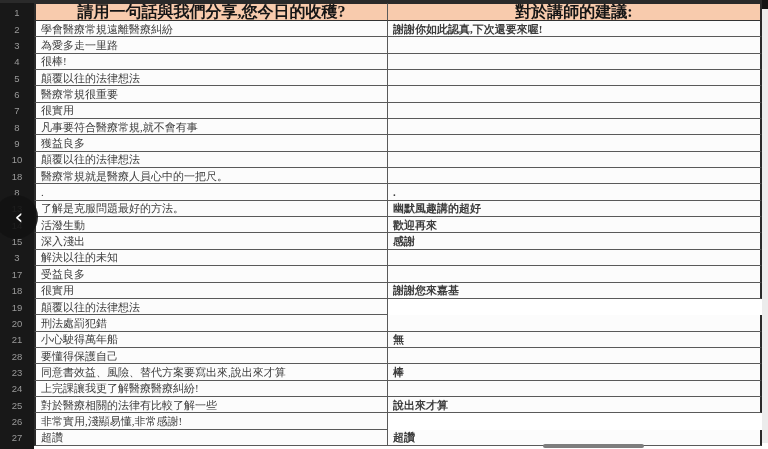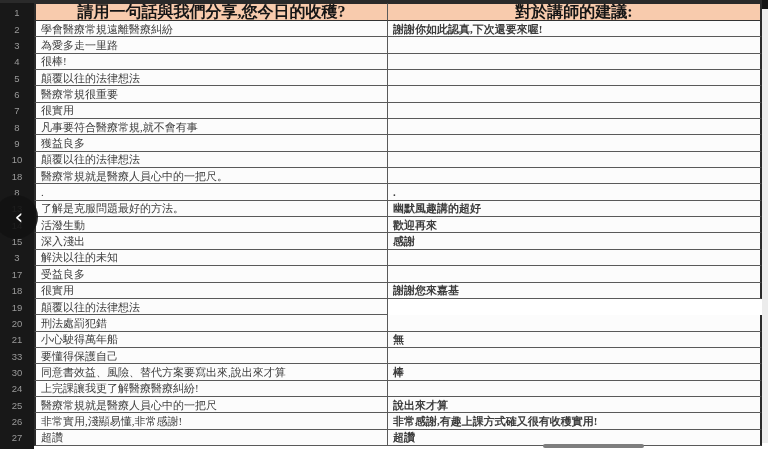--- a/index.html
+++ b/index.html
@@ -180,47 +180,46 @@
       <div class="cell last"></div>
     </div>
 
     <div class="row">
       <div class="num">21</div>
       <div class="cell first">小心駛得萬年船</div>
       <div class="cell last">無</div>
     </div>
 
     <div class="row">
-      <div class="num">33</div>
+      <div class="num">28</div>
       <div class="cell first">要懂得保護自己</div>
       <div class="cell last"></div>
     </div>
 
     <div class="row">
-      <div class="num">30</div>
+      <div class="num">23</div>
       <div class="cell first">同意書效益、風險、替代方案要寫出來,說出來才算</div>
       <div class="cell last">棒</div>
     </div>
 
     <div class="row">
       <div class="num">24</div>
       <div class="cell first">上完課讓我更了解醫療醫療糾紛!</div>
       <div class="cell last"></div>
     </div>
 
     <div class="row">
       <div class="num">25</div>
-      <div class="cell first">醫療常規就是醫療人員心中的一把尺</div>
+      <div class="cell first">對於醫療相關的法律有比較了解一些</div>
       <div class="cell last">說出來才算</div>
     </div>
 
     <div class="row">
       <div class="num">26</div>
       <div class="cell first">非常實用,淺顯易懂,非常感謝!</div>
-      <div class="cell last">非常感謝,有趣上課方式確又很有收穫實用!</div>
     </div>
 
     <div class="row">
       <div class="num">27</div>
       <div class="cell first">超讚</div>
       <div class="cell last">超讚</div>
     </div>
   </div>
   </div>
 

